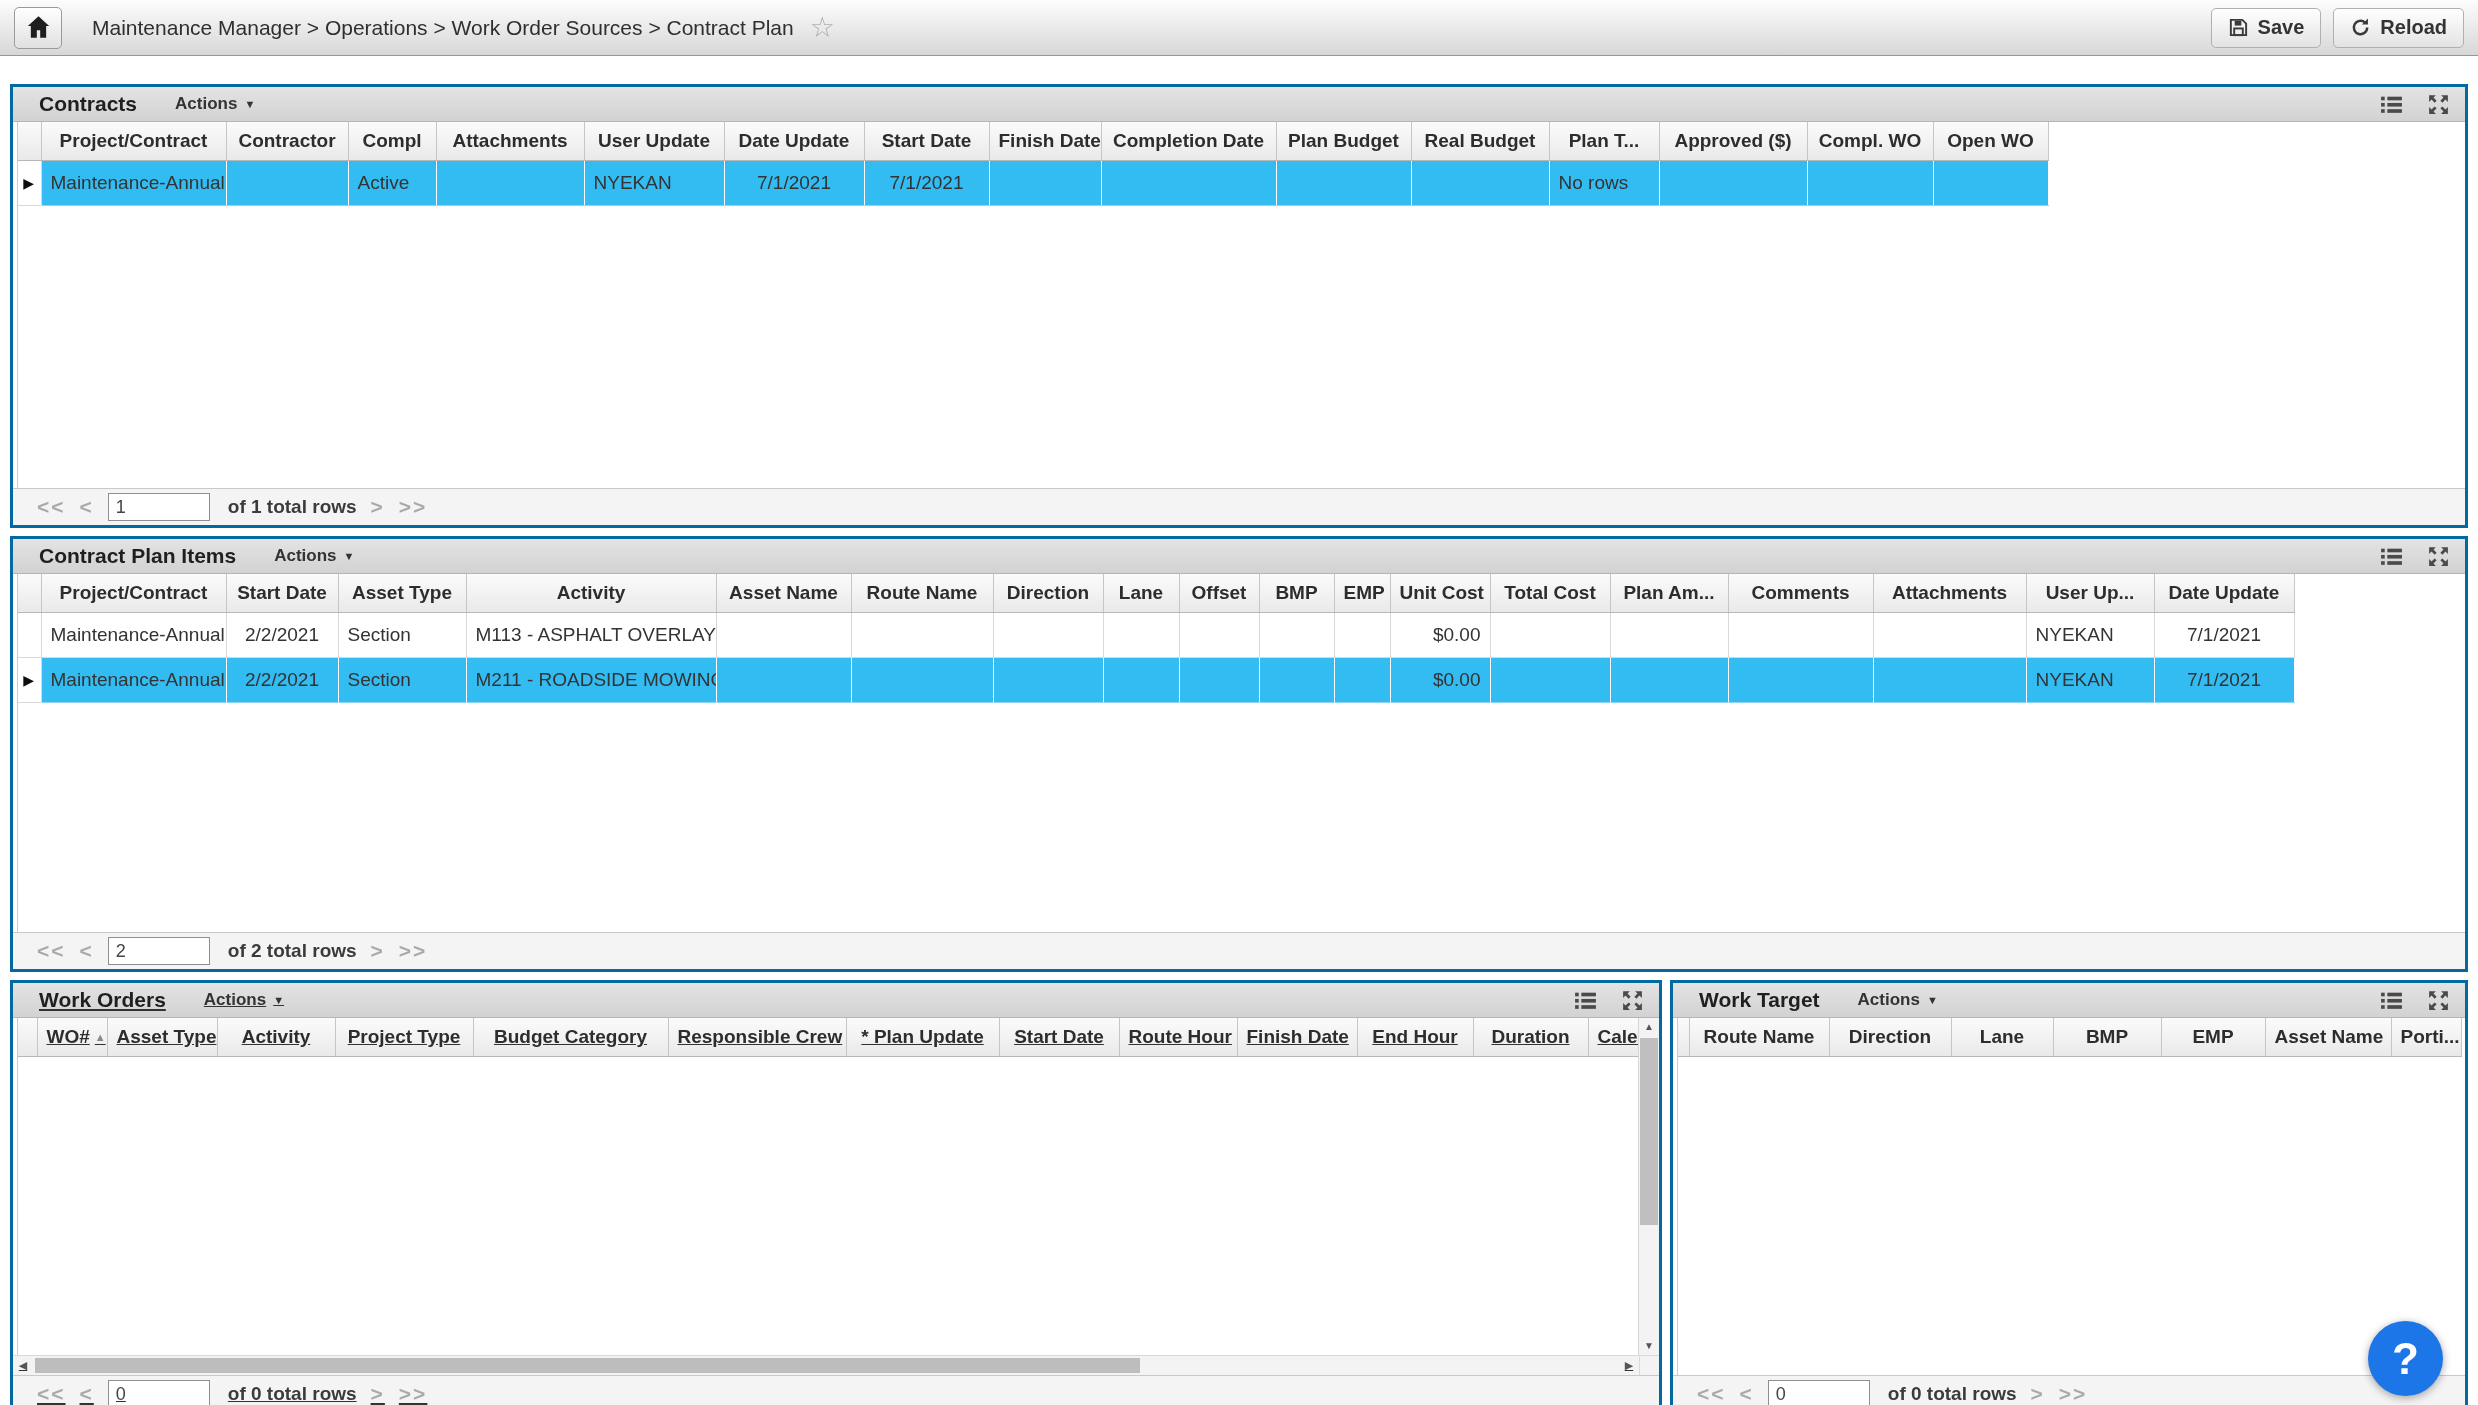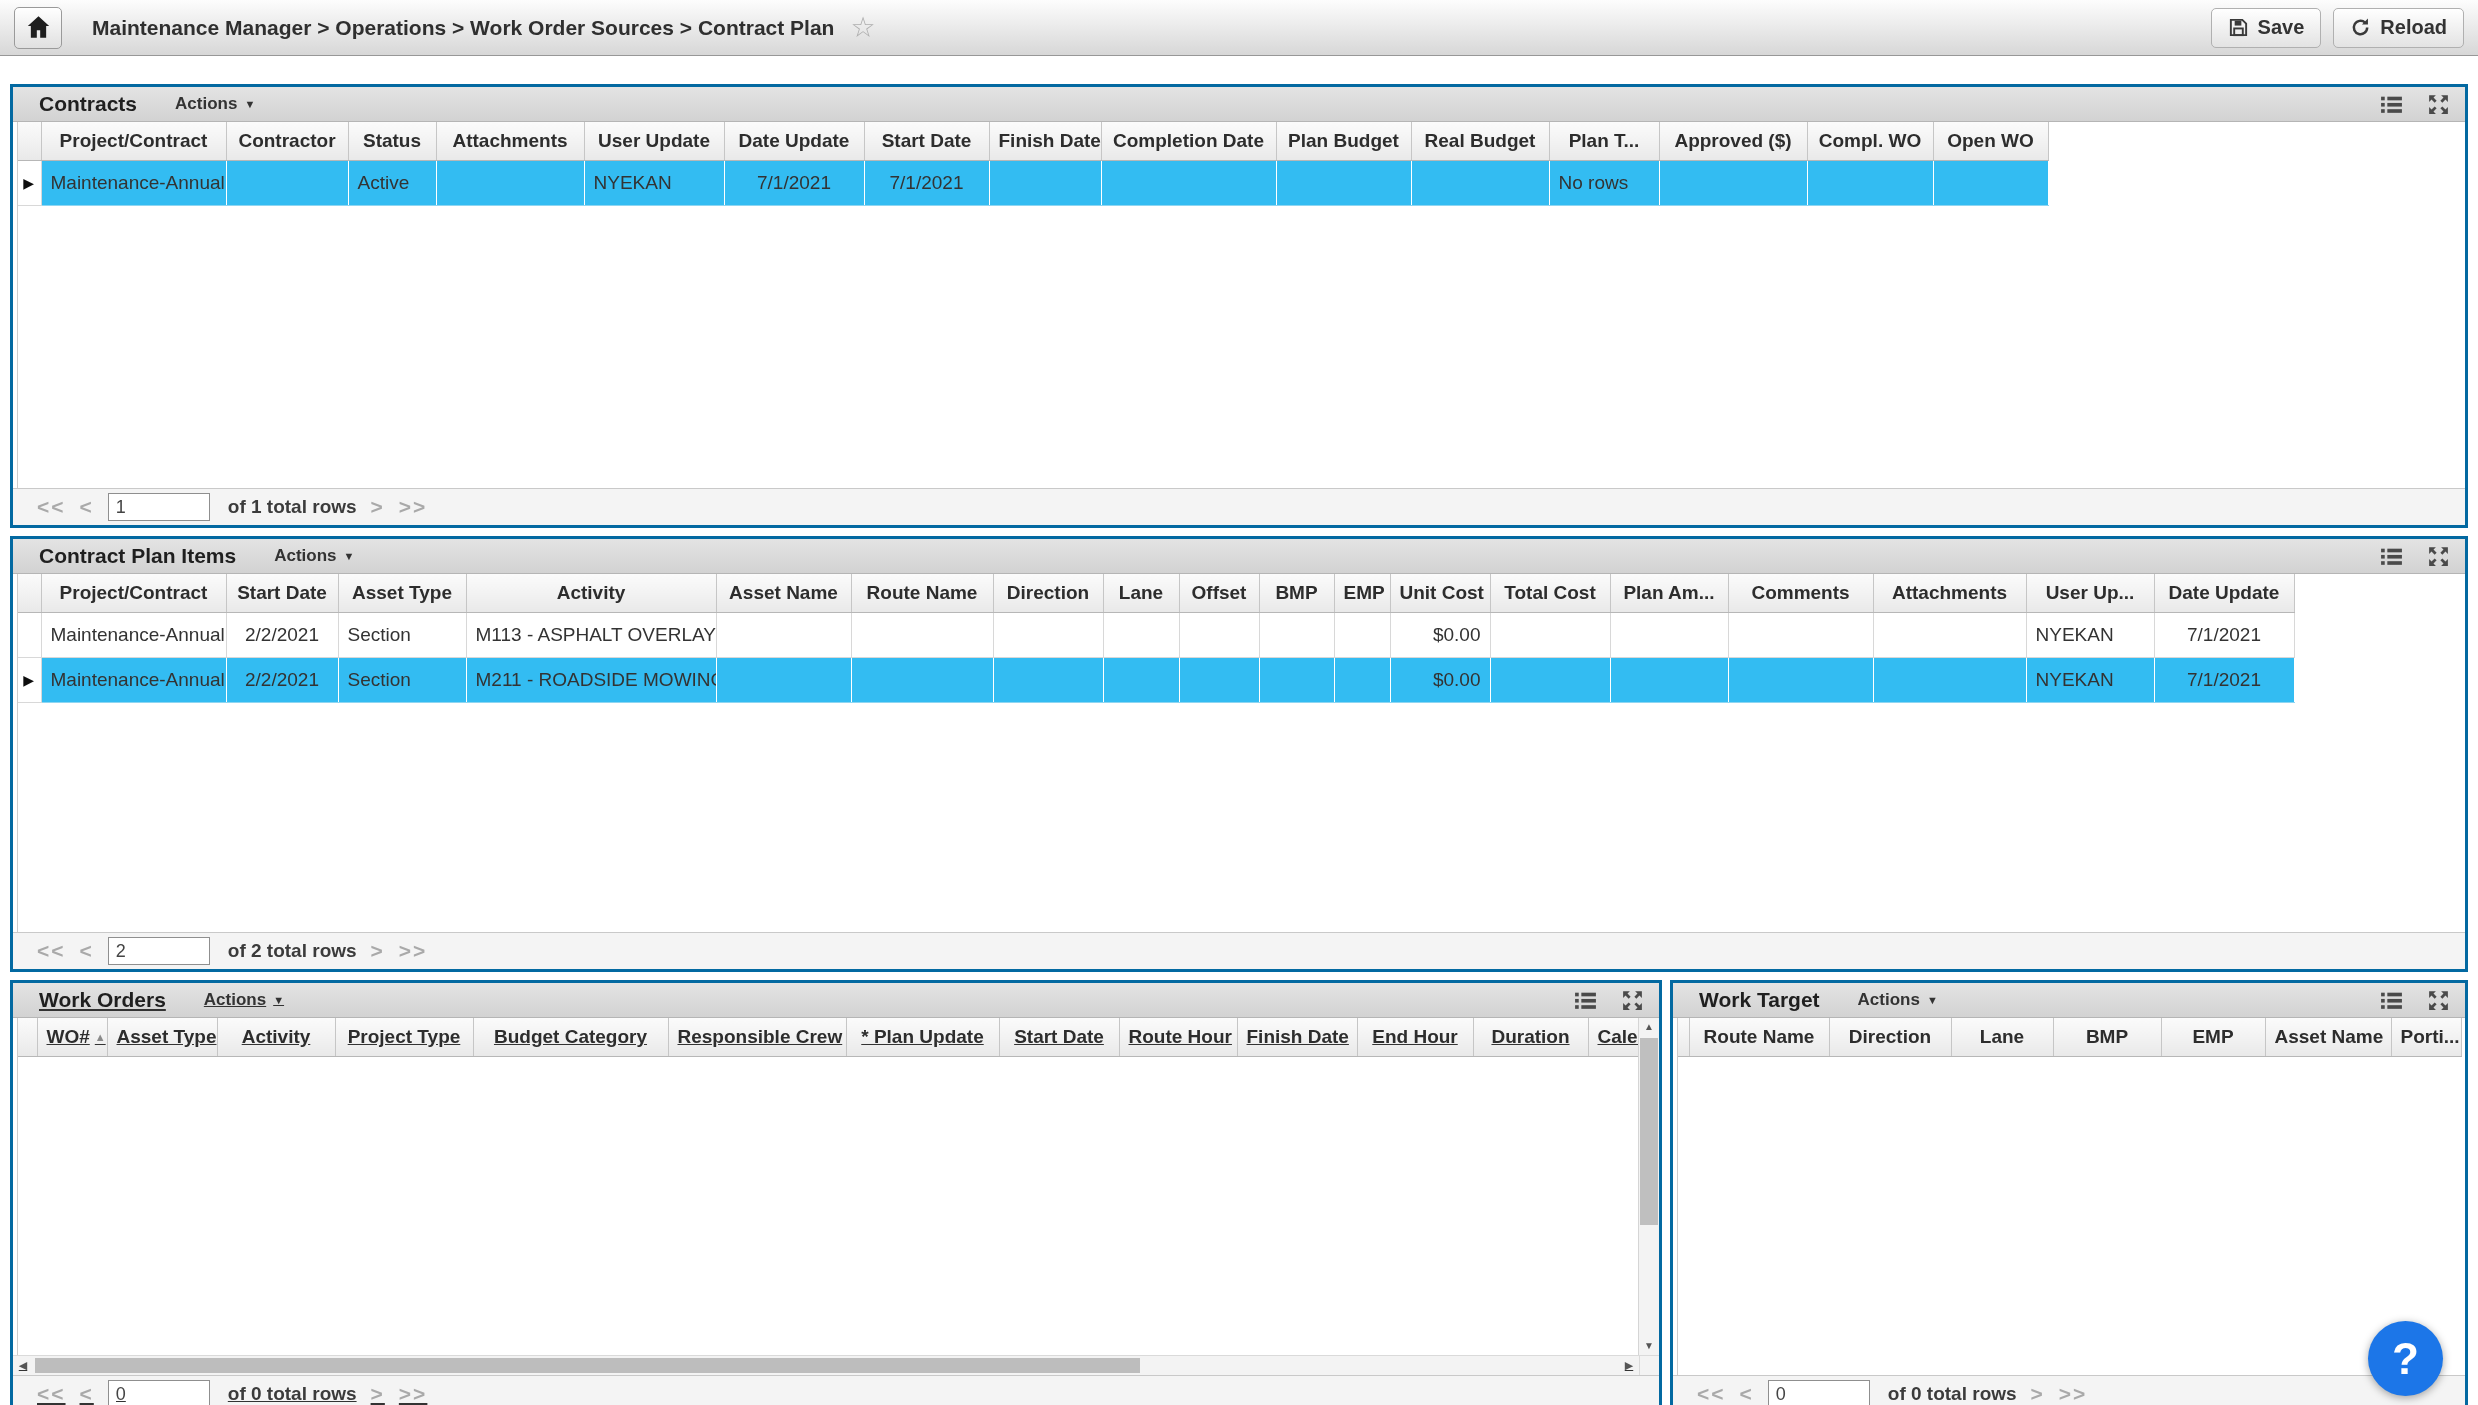--- a/index.html
+++ b/index.html
@@ -2,21 +2,21 @@
 <html><head>
 <meta charset="utf-8">
 <style>
   html,body{margin:0;padding:0;width:2478px;height:1405px;background:#fff;overflow:hidden;
     font-family:"Liberation Sans","DejaVu Sans",sans-serif;font-size:19px;color:#333;}
   
   .topbar{position:absolute;top:0;left:0;right:0;height:56px;background:linear-gradient(#fdfdfd,#d7d7d7);
     border-bottom:1px solid #979797;display:flex;align-items:center;padding:0 14px;box-sizing:border-box;}
   .home-btn{width:48px;height:42px;border:1px solid #9a9a9a;border-radius:5px;background:linear-gradient(#ffffff,#e0e0e0);
     display:flex;align-items:center;justify-content:center;margin-right:30px;box-shadow:0 1px 1px rgba(255,255,255,.8) inset;}
-  .breadcrumb{font-size:21px;color:#2f2f2f;font-weight:bold;}
+  .breadcrumb{font-size:21px;color:#2f2f2f;}
   .star{font-size:28px;color:#aeaeae;margin-left:16px;line-height:1;}
   .topbar-buttons{margin-left:auto;display:flex;gap:12px;}
   .btn{display:flex;align-items:center;gap:9px;padding:0 16px;height:40px;border:1px solid #b0b0b0;border-radius:5px;
     background:linear-gradient(#ffffff,#e3e3e3);font-weight:bold;font-size:20px;color:#333;font-family:inherit;cursor:pointer;}
   
   .panel{position:absolute;border:3px solid #0369a1;background:#fff;display:flex;flex-direction:column;box-sizing:border-box;margin-top:12px;}
   .band1{top:72px;left:10px;width:2458px;height:444px;}
   .band2{top:524px;left:10px;width:2458px;height:436px;}
   .panel-wo{top:968px;left:10px;width:1652px;height:435px;text-decoration:underline;}
   .panel-wt{top:968px;left:1670px;width:798px;height:435px;}
@@ -146,21 +146,21 @@
           <col style="width:110px">
           <col style="width:148px">
           <col style="width:126px">
           <col style="width:115px">
       </colgroup>
       <thead>
           <tr>
         <th class="mk"></th>
         <th>Project/Contract</th>
         <th>Contractor</th>
-        <th>Status</th>
+        <th>Compl</th>
         <th>Attachments</th>
         <th>User Update</th>
         <th>Date Update</th>
         <th>Start Date</th>
         <th>Finish Date</th>
         <th>Completion Date</th>
         <th>Plan Budget</th>
         <th>Real Budget</th>
         <th>Plan T...</th>
         <th>Approved ($)</th>

